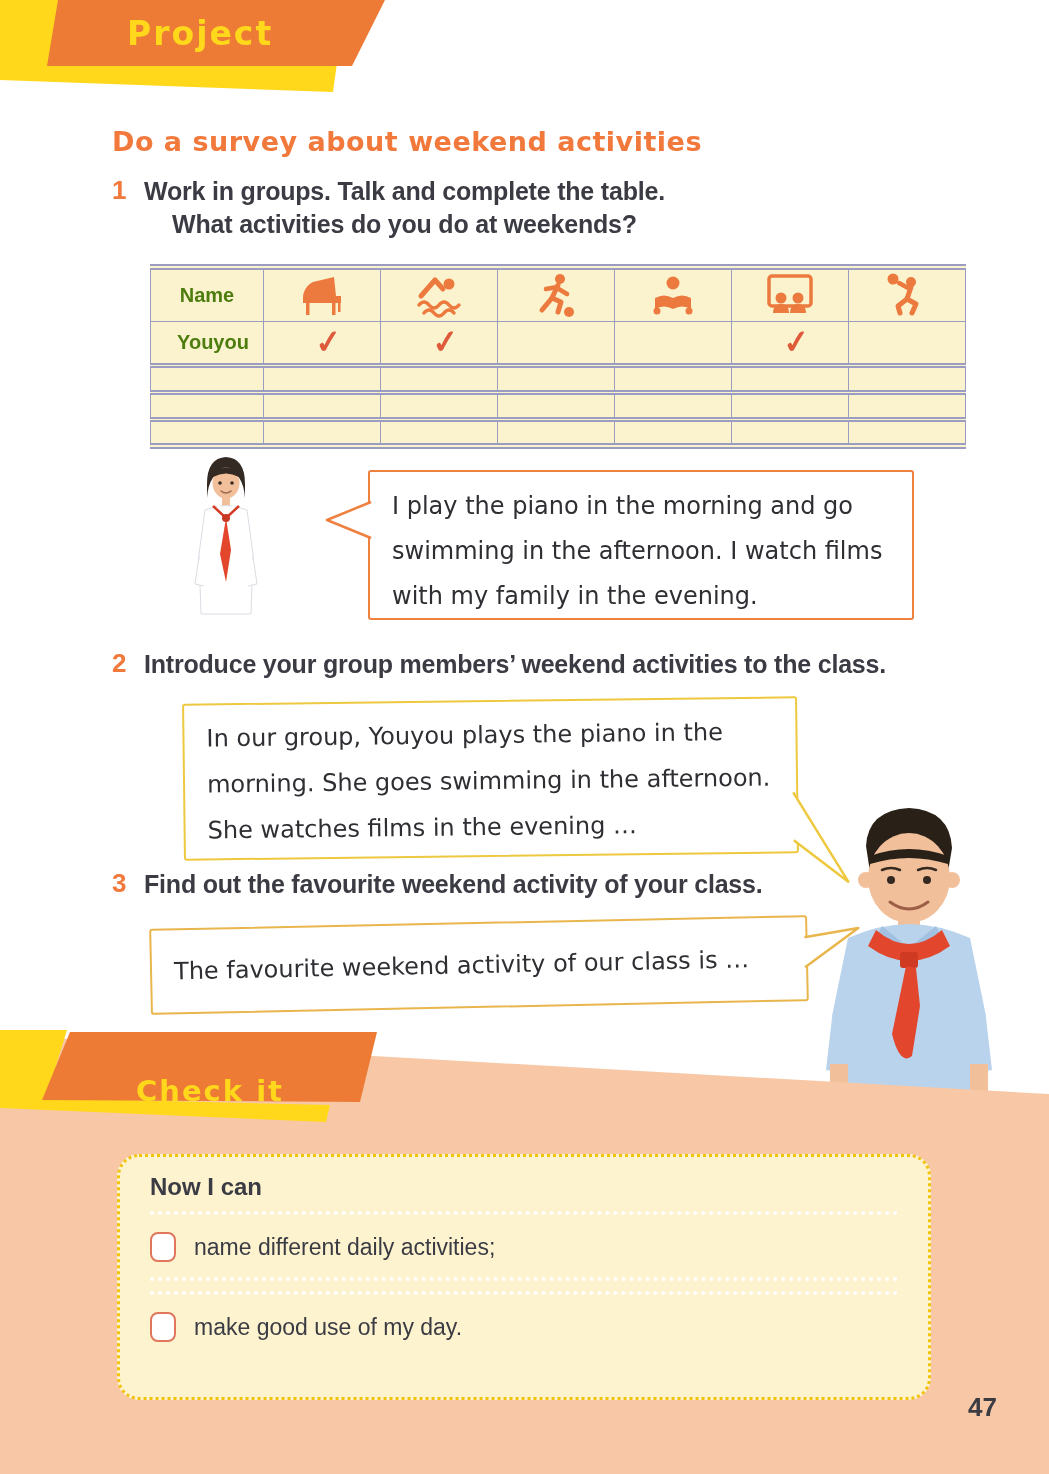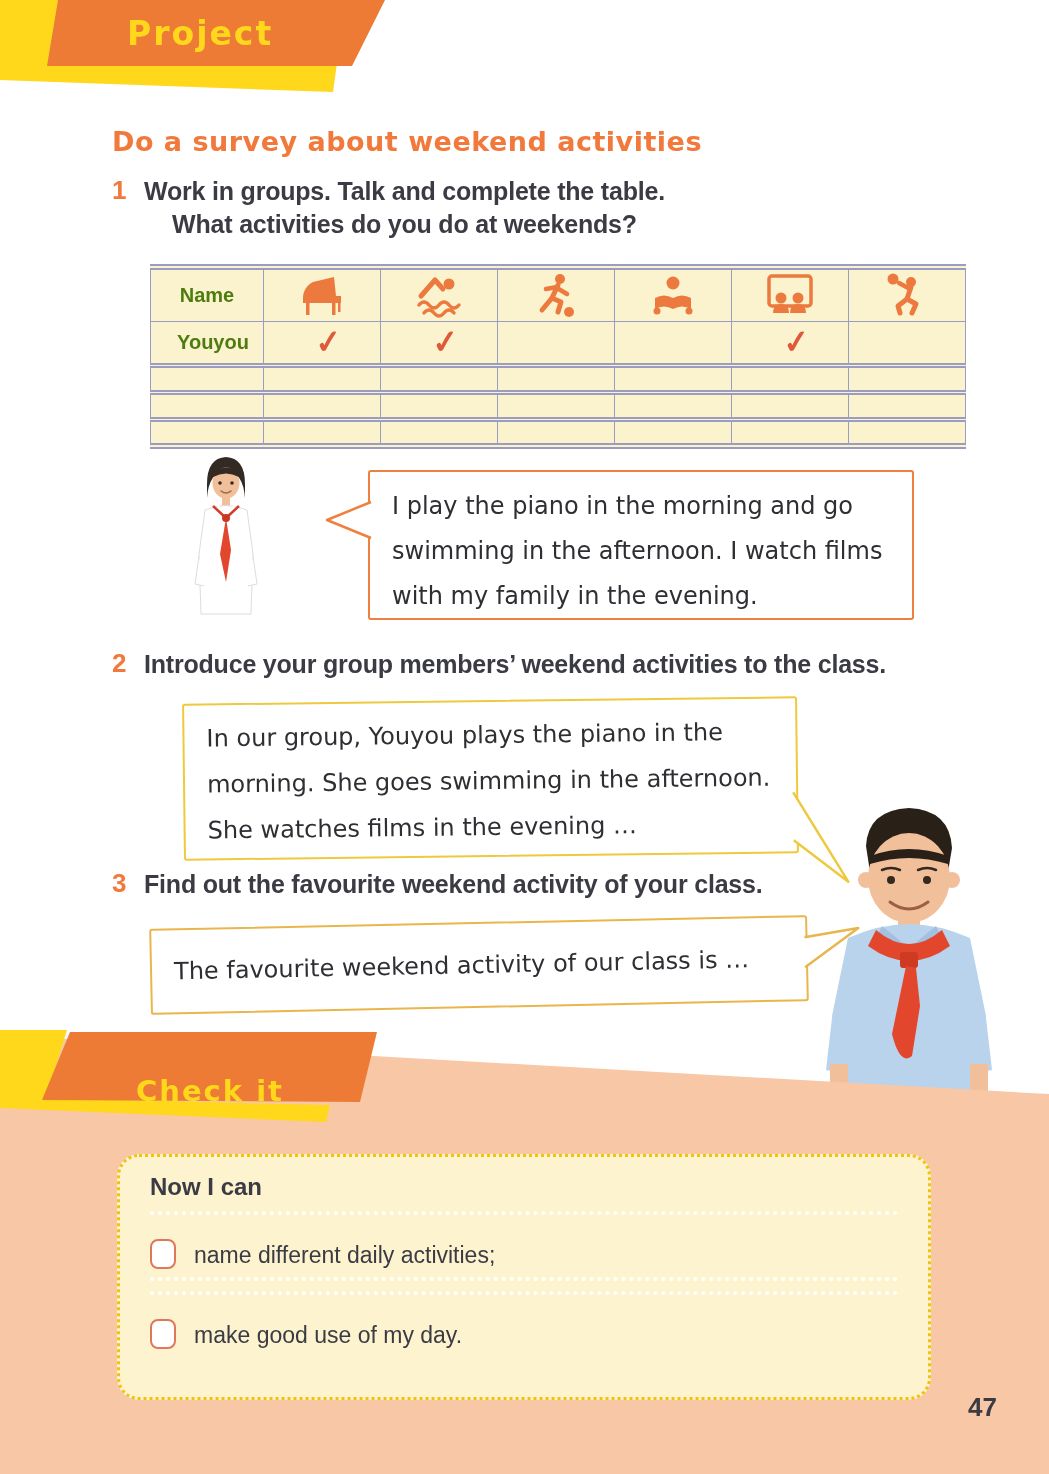--- a/index.html
+++ b/index.html
@@ -75,21 +75,21 @@
   
   .peach { position:absolute; left:0; top:1030px; width:1049px; height:444px; background:var(--peach-bg);
     clip-path:polygon(0 5px, 100% 64px, 100% 100%, 0 100%); z-index:2; }
 
   
   .now-box { position:absolute; left:117px; top:1154px; width:814px; height:246px; z-index:3;
     background:var(--box-bg); border:3px dotted var(--box-border); border-radius:22px;
     padding:16px 30px 10px; color:var(--text-dark); }
   .now-title { font-size:24px; font-weight:800; margin-bottom:10px; }
   .dotted-divider { border-top:4px dotted rgba(255,255,255,.95); margin:0 0 10px; }
-  .check-item { display:flex; align-items:flex-end; gap:18px; height:44px; margin-bottom:8px; }
+  .check-item { display:flex; align-items:center; gap:18px; height:44px; margin-bottom:8px; }
   .checkbox { width:26px; height:30px; background:#fff; border:2.5px solid var(--checkbox-border);
     border-radius:8px; flex:0 0 auto; }
   .check-label { font-size:23px; font-weight:500; }
 
   .page-number { position:absolute; right:52px; top:1392px; z-index:3;
     font-size:26px; font-weight:800; color:var(--text-dark); }
 </style>
 </head>
 <body>
 

